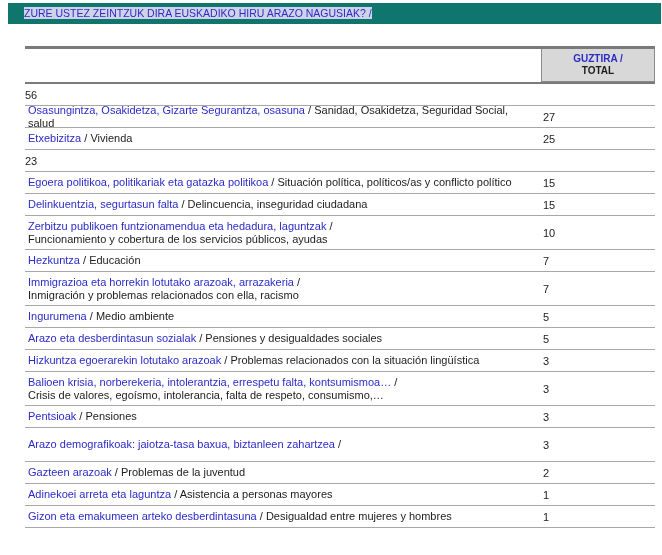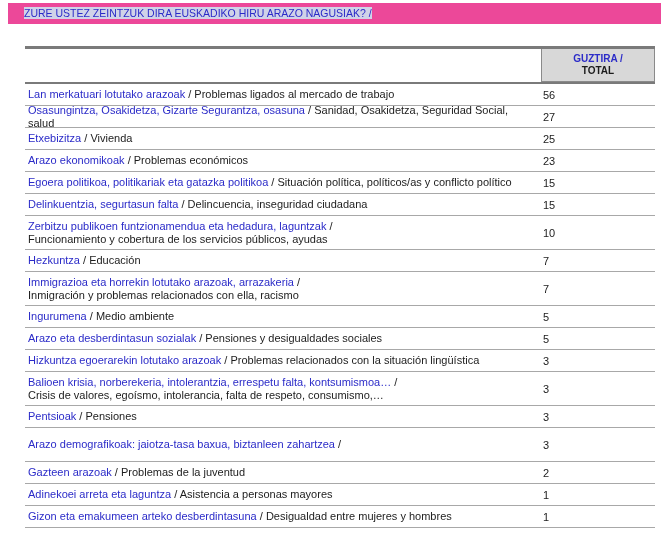--- a/index.html
+++ b/index.html
@@ -9,21 +9,21 @@
     font-family: "Liberation Sans", "DejaVu Sans", sans-serif;
     color: #1c1c1c;
     position: relative;
     overflow: hidden;
   }
   
   .title-box {
     position: absolute;
     left: 8px; top: 3px;
     width: 637px;
-    background: #ec4899;
+    background: #0f766e;
     padding: 3px 0 4px 16px;
     font-size: 10.5px;
     line-height: 14px;
   }
   .title-eu-hl {
     background: #d0d3e8;
     color: #2b2bc8;
   }
   .title-es { color: #1c1c1c; }
 
@@ -95,33 +95,31 @@
   <div class="table">
     <div class="thead">
       <div class="th-spacer"></div>
       <div class="th-total">
         <span class="eu-b">GUZTIRA /</span>
         <span class="es-b">TOTAL</span>
       </div>
     </div>
     <div id="rows">
         <div class="row">
-          <div class="label"><span class="eu">Lan merkatuari lotutako arazoak</span><span class="sep"> / </span><span class="es">Problemas ligados al mercado de trabajo</span></div>
           <div class="value">56</div>
         </div>
         <div class="row">
           <div class="label"><span class="eu">Osasungintza, Osakidetza, Gizarte Segurantza, osasuna</span><span class="sep"> / </span><span class="es">Sanidad, Osakidetza, Seguridad Social, salud</span></div>
           <div class="value">27</div>
         </div>
         <div class="row">
           <div class="label"><span class="eu">Etxebizitza</span><span class="sep"> / </span><span class="es">Vivienda</span></div>
           <div class="value">25</div>
         </div>
         <div class="row">
-          <div class="label"><span class="eu">Arazo ekonomikoak</span><span class="sep"> / </span><span class="es">Problemas económicos</span></div>
           <div class="value">23</div>
         </div>
         <div class="row">
           <div class="label"><span class="eu">Egoera politikoa, politikariak eta gatazka politikoa</span><span class="sep"> / </span><span class="es">Situación política, políticos/as y conflicto político</span></div>
           <div class="value">15</div>
         </div>
         <div class="row">
           <div class="label"><span class="eu">Delinkuentzia, segurtasun falta</span><span class="sep"> / </span><span class="es">Delincuencia, inseguridad ciudadana</span></div>
           <div class="value">15</div>
         </div>

